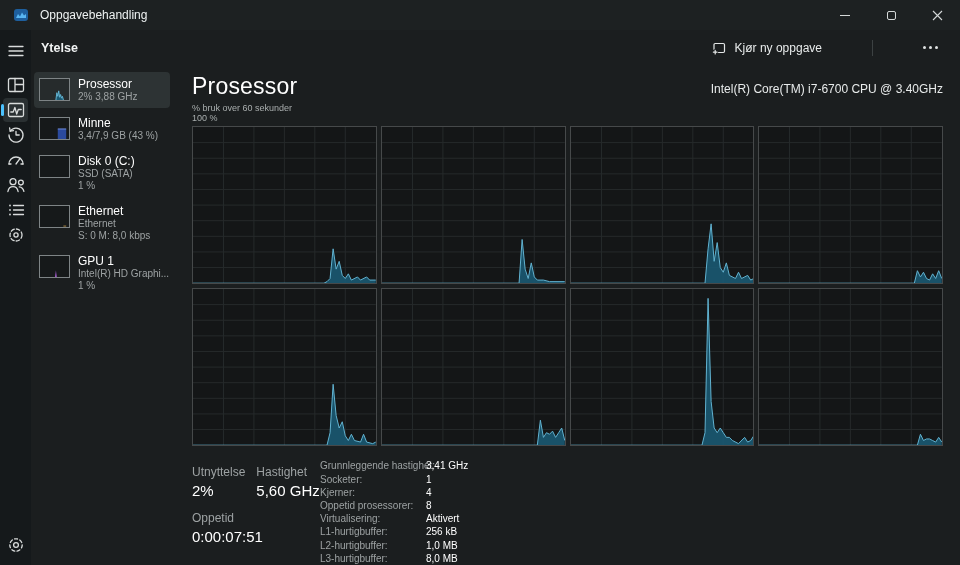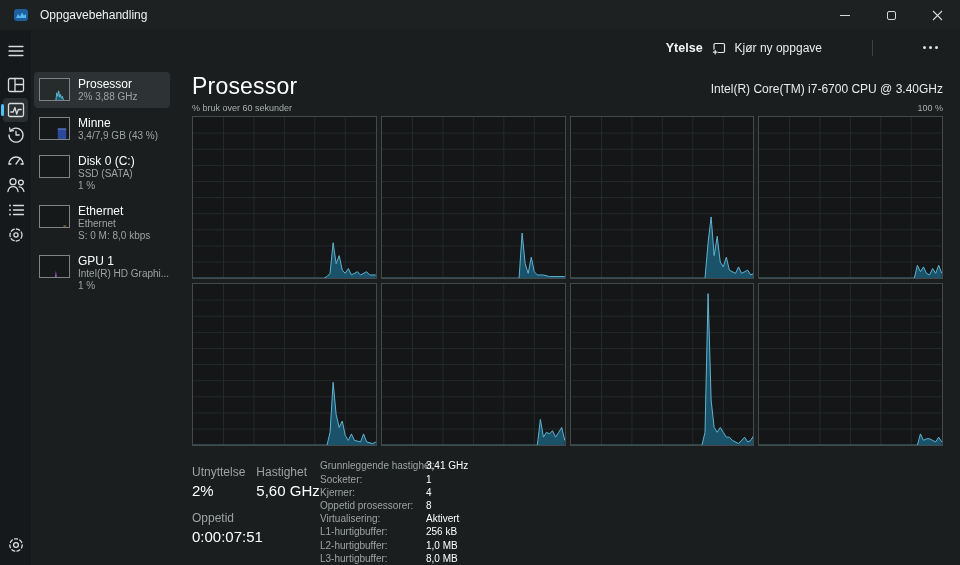--- a/index.html
+++ b/index.html
@@ -23,21 +23,21 @@
   .rail{width:31px;background:#15191b;display:flex;flex-direction:column;align-items:center;padding-top:9px;flex:0 0 auto;}
   .rail-btn{width:25px;height:24px;margin-bottom:1px;display:flex;align-items:center;justify-content:center;position:relative;border-radius:4px;}
   .rail-btn.hamburger{margin-bottom:10px;}
   .rail-btn.selected{background:#2a3032;}
   .rail-btn .pill{position:absolute;left:-2px;top:6px;width:3px;height:12px;border-radius:2px;}
   .rail-btn svg{stroke:#d9dcdc;fill:none;stroke-width:1.3;stroke-linecap:round;stroke-linejoin:round;}
   .rail-spacer{flex:1;}
   .rail-btn.settings{margin-bottom:8px;}
   
   .content{flex:1;display:flex;flex-direction:column;background:#1b1e1f;min-width:0;}
-  .toolbar{height:35px;display:flex;align-items:center;padding:0 14px 0 10px;text-align:right;}
+  .toolbar{height:35px;display:flex;align-items:center;padding:0 14px 0 10px;}
   .toolbar-title{font-size:12.5px;font-weight:700;color:#f2f4f4;flex:1;}
   .toolbar-right{display:flex;align-items:center;gap:33px;}
   .tool-btn{display:flex;align-items:center;padding:5px 8px;border-radius:4px;color:#e8ebeb;font-size:12px;}
   .tool-btn svg{stroke:#e3e6e6;fill:none;stroke-width:1.2;stroke-linecap:round;}
   .tool-btn .lbl{margin-left:8px;}
   .tool-sep{width:1px;height:16px;background:#3c4142;margin:0 9px;}
   .dots{display:flex;gap:3px;padding:6px 8px;}
   .dots i{width:3px;height:3px;border-radius:50%;background:#dfe2e2;}
   .body-row{flex:1;display:flex;min-height:0;}
   
@@ -47,21 +47,21 @@
   .thumb{width:31px;height:23px;border:1px solid #7e8486;margin-right:8px;margin-top:1px;flex:0 0 auto;position:relative;background:rgba(0,0,0,0.15);}
   .thumb svg{position:absolute;inset:0;width:100%;height:100%;}
   .side-text{min-width:0;}
   .side-title{font-size:12px;line-height:14px;color:#fff;white-space:nowrap;}
   .side-sub{font-size:10px;line-height:11.5px;color:#9da2a3;white-space:nowrap;}
   
   .main{flex:1;min-width:0;padding:8px 17px 0 14px;display:flex;flex-direction:column;}
   .main-header{display:flex;align-items:flex-end;}
   .main-title{font-size:23px;font-weight:300;color:#fff;letter-spacing:0.2px;flex:1;line-height:26px;}
   .main-sub{font-size:12px;color:#e8ebeb;padding-bottom:3px;margin-left:28px;}
-  .caption-row{display:flex;justify-content:space-between;font-size:9px;color:#a9aeae;margin:4px 0 3px 0;}
+  .caption-row{display:flex;justify-content:space-between;font-size:9px;color:#a9aeae;margin:4px 0 3px 0;flex-direction:column;}
   .chart-grid{display:grid;grid-template-columns:repeat(4,1fr);grid-template-rows:repeat(2,1fr);gap:4px;height:334px;}
   .pane{background:#141617;border:1px solid #46494a;position:relative;min-width:0;}
   .pane svg{position:absolute;inset:0;width:100%;height:100%;display:block;}
   .gl{stroke:#262a2b;stroke-width:1;vector-effect:non-scaling-stroke;}
   
   .stats{display:flex;padding-top:13px;}
   .left-stats{width:128px;flex:0 0 auto;}
   .stat-group{display:flex;margin-bottom:6px;}
   .stat-cell{margin-right:11px;}
   .stat-lbl{font-size:12px;color:#9da2a3;white-space:nowrap;margin-top:6px;}

